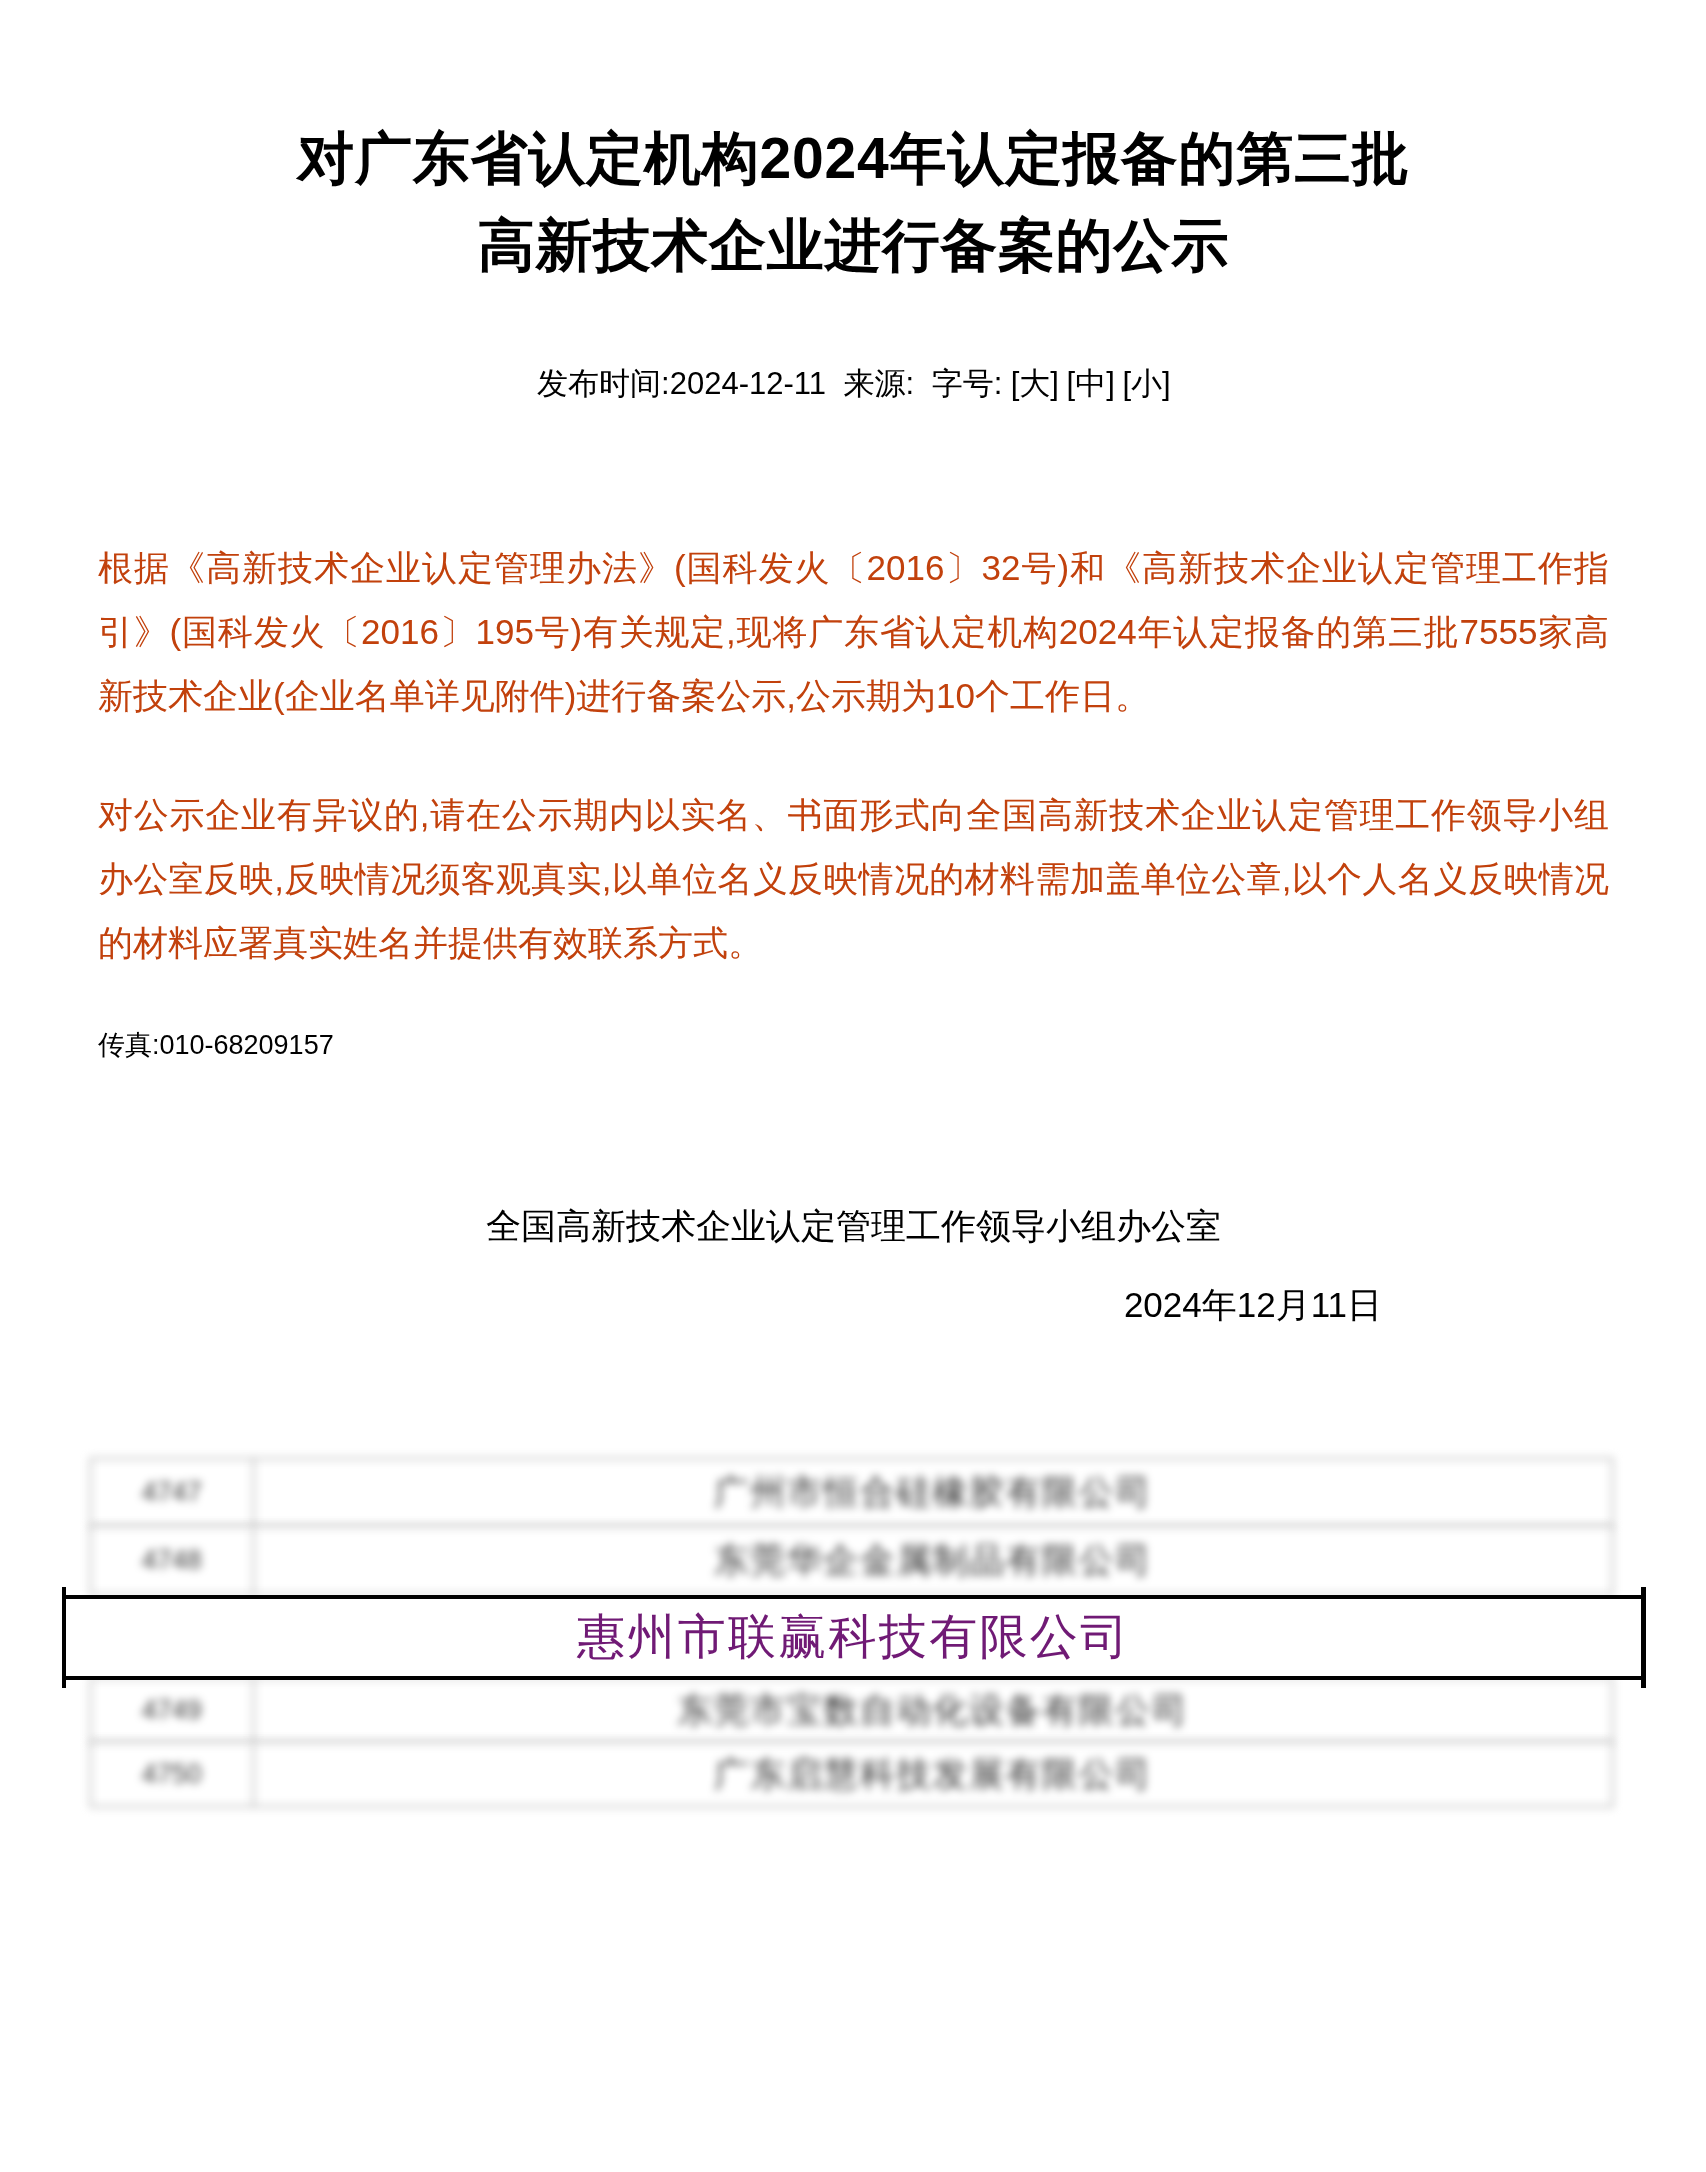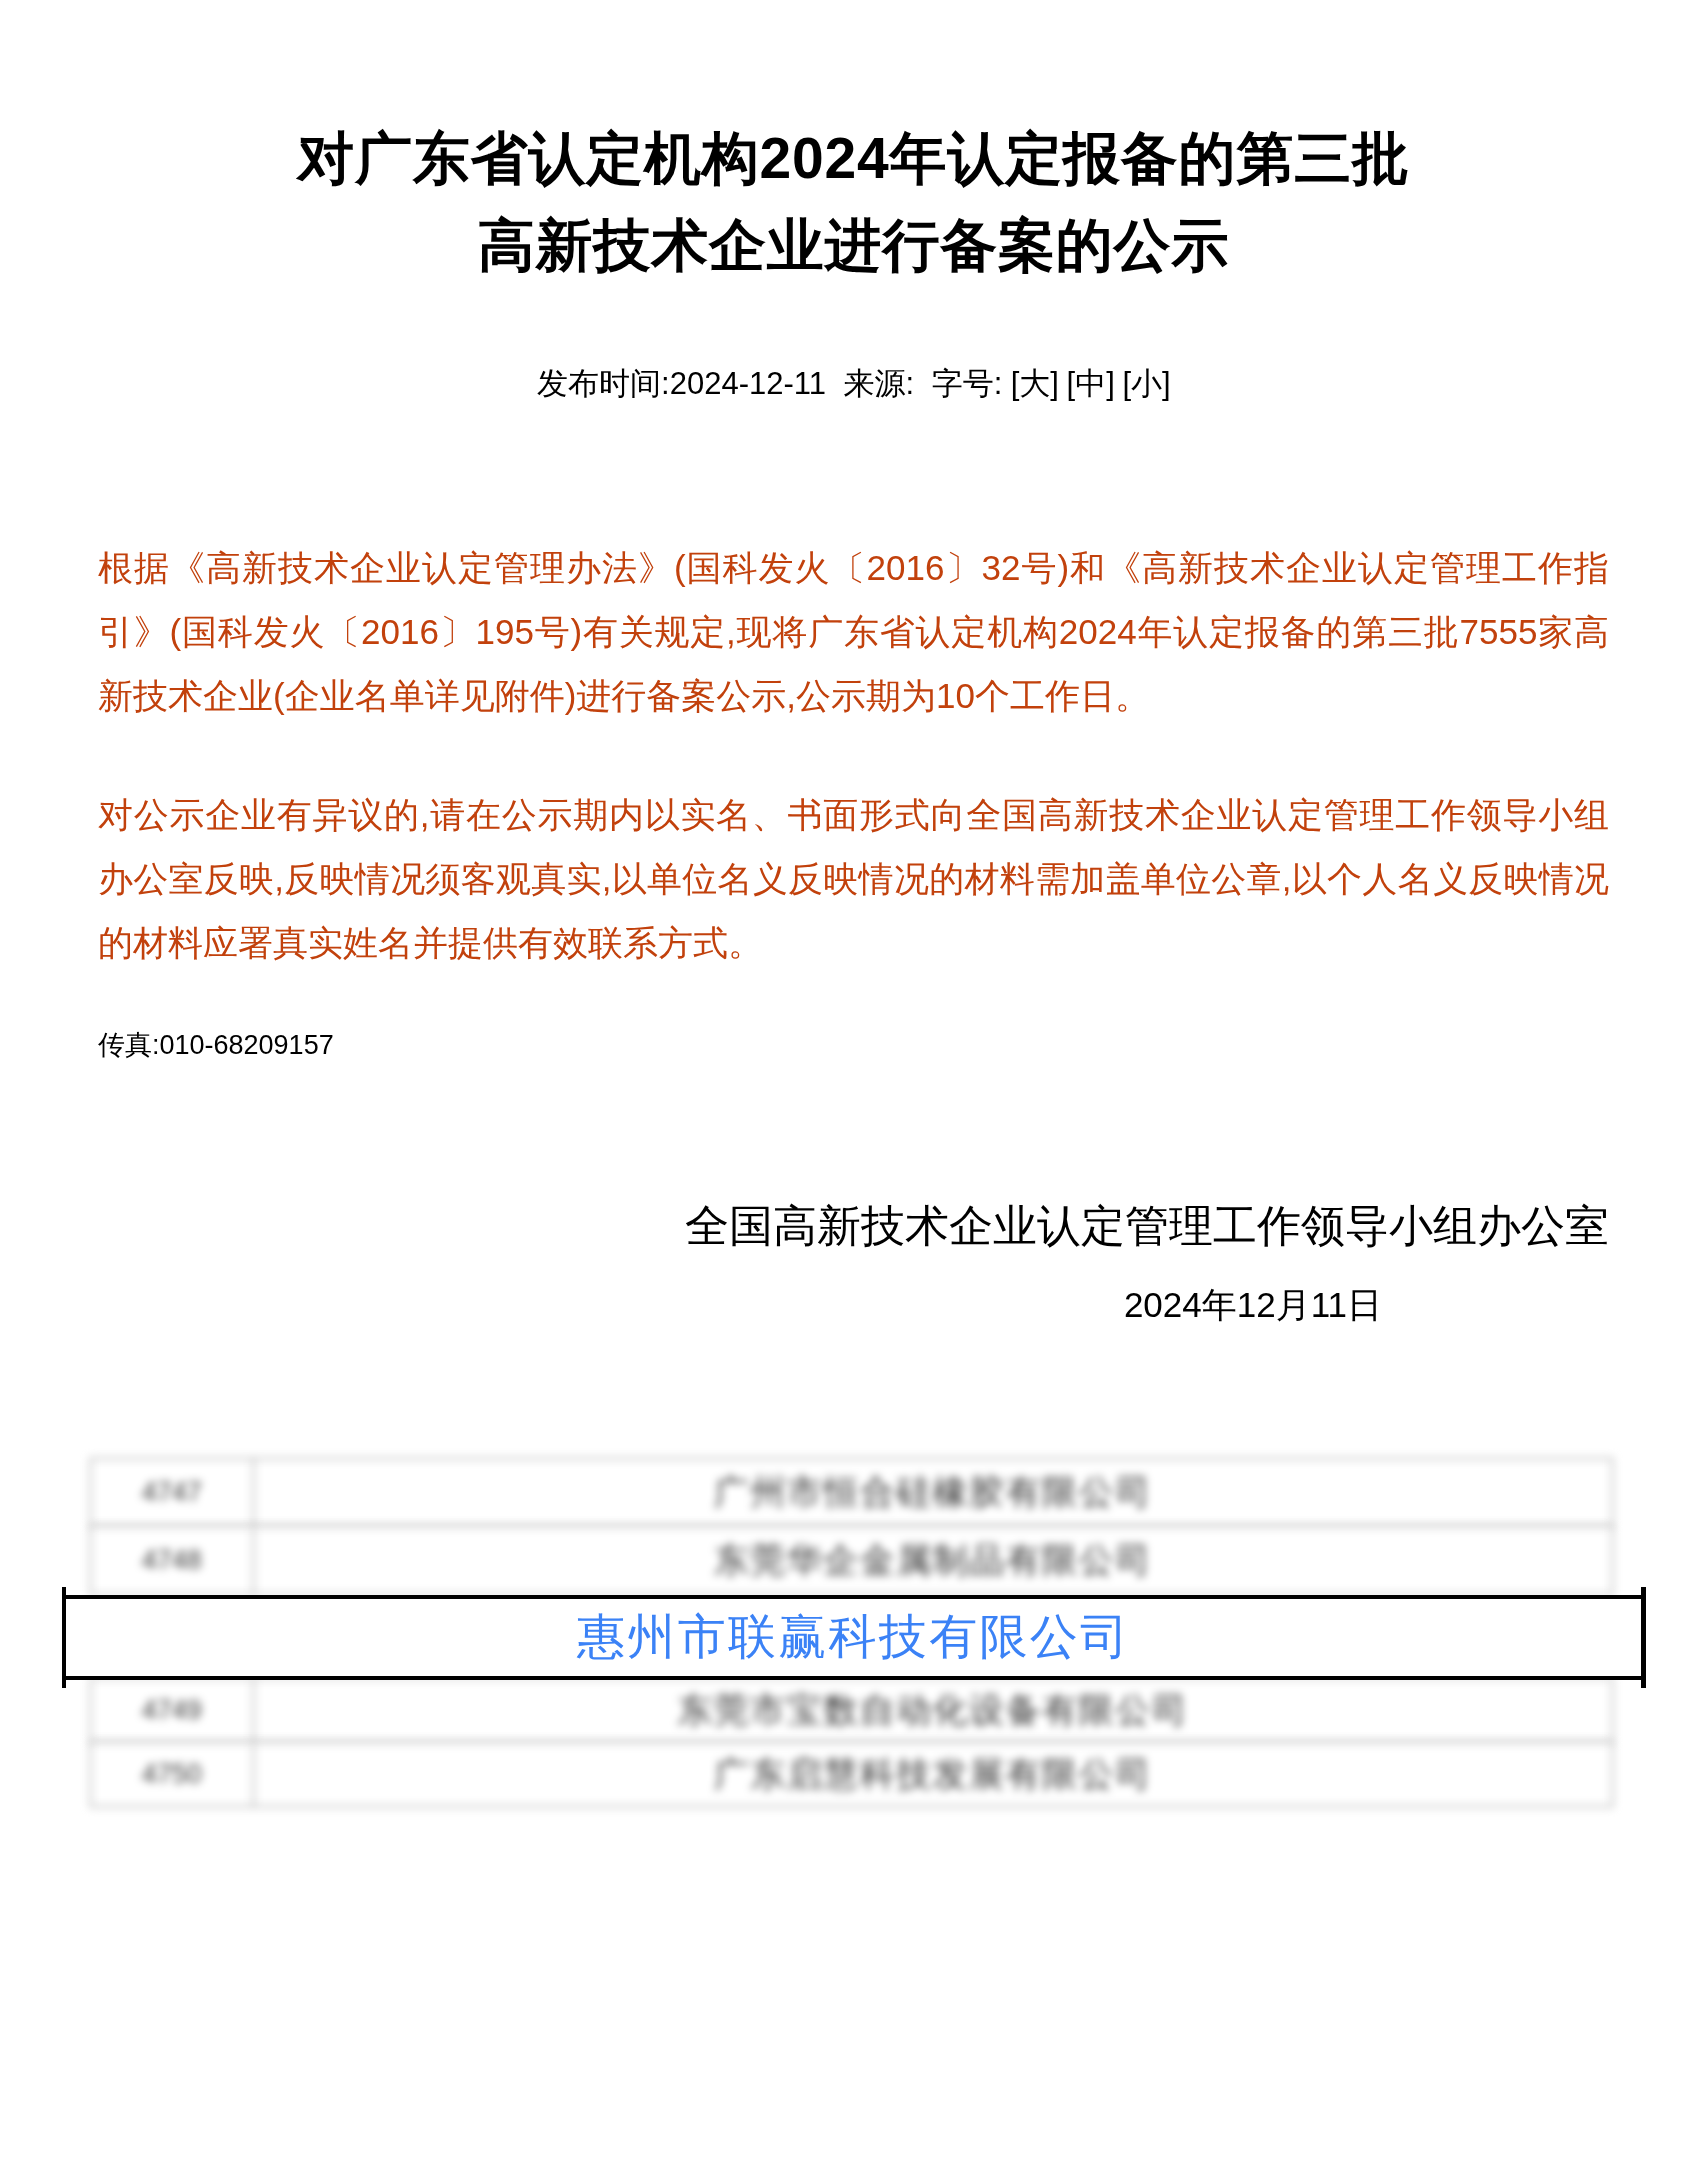--- a/index.html
+++ b/index.html
@@ -29,22 +29,22 @@
   .para {
     font-size: 35px; line-height: 64px;
     text-align: justify; color: #c2410c;
   }
   .p1 { margin-top: 130px; }
   .p2 { margin-top: 55px; }
   .fax { margin-top: 38px; font-size: 27px; line-height: 64px; }
   .attachment { margin-top: 112px; font-size: 35px; line-height: 64px; }
 
   .signer {
-    margin-top: 117px; font-size: 44px; line-height: 64px;
-    text-align: right;
+    margin-top: 117px; font-size: 35px; line-height: 64px;
+    text-align: center;
   }
   .sign-date {
     margin-top: 15px; font-size: 35px; line-height: 64px;
     text-align: right; padding-right: 227px;
   }
 
   
   .roster { margin-top: 121px; margin-left: -8.3px; width: 1523px; }
   .b-row {
     display: flex; height: 69px;
@@ -68,21 +68,21 @@
   }
   .hl-row {
     position: relative; z-index: 2;
     margin-left: -28px;
     width: 1584px; height: 85px;
     background: #ffffff;
     border-top: 4.5px solid #000;
     border-bottom: 4.5px solid #000;
     display: flex; align-items: center; justify-content: center;
     font-family: "Liberation Serif", "DejaVu Serif", serif;
-    font-size: 48px; color: #3b82f6;
+    font-size: 48px; color: #701a75;
     letter-spacing: 2.3px;
   }
   .hl-row::before, .hl-row::after {
     content: ""; position: absolute;
     top: -12px; bottom: -12px; width: 4.5px;
     background: #000;
   }
   .hl-row::before { left: 0; }
   .hl-row::after { right: 0; }
 </style>

